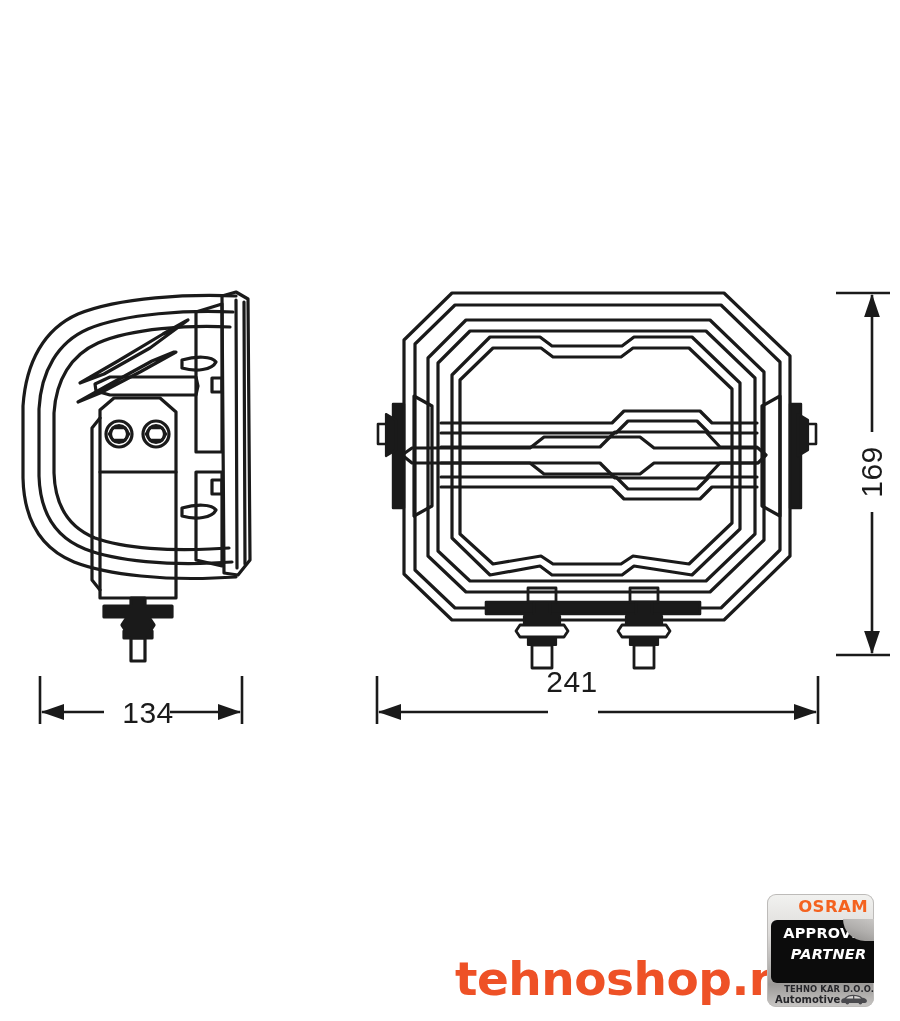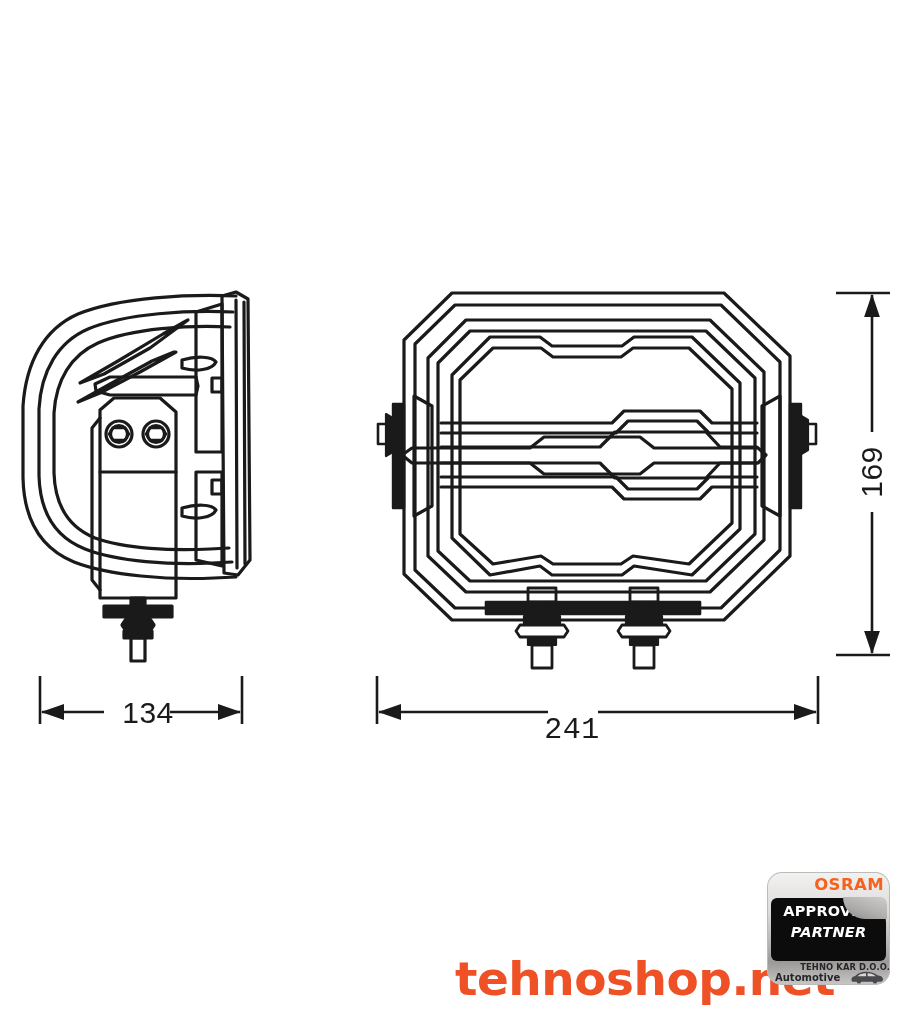--- a/index.html
+++ b/index.html
@@ -23,23 +23,22 @@
   .dim-label {
     position: absolute;
     font-family: "Liberation Sans", sans-serif;
     font-size: 30px;
     font-weight: 400;
     color: #1a1a1a;
     letter-spacing: 0.5px;
     white-space: nowrap;
   }
   #dim-width-front-label {
-    left: 572px; top: 730px;
+    left: 572px; top: 682px;
     transform: translate(-50%, -50%);
-    font-family: Liberation Mono, monospace;
   }
   #dim-width-side-label {
     left: 148px; top: 713px;
     transform: translate(-50%, -50%);
   }
   #dim-height-front-label {
     left: 872px; top: 472px;
     transform: translate(-50%, -50%) rotate(-90deg);
   }
   
@@ -51,24 +50,24 @@
     font-size: 47px;
     font-weight: bold;
     color: #ee5126;
     letter-spacing: -0.5px;
     white-space: nowrap;
   }
   
   #partner-badge {
     position: absolute;
     left: 767px;
-    top: 872px;
-    width: 123px;
+    top: 894px;
+    width: 107px;
     height: 113px;
-    border-radius: 15px;
+    border-radius: 9px;
     overflow: hidden;
     background: linear-gradient(180deg, #f2f2f0 0%, #dedcda 35%, #b9b7b5 62%, #9c9a98 80%, #c9c7c5 100%);
     box-shadow: 0 0 0 1px #bdbbb9 inset;
   }
   #badge-osram-wordmark {
     position: absolute;
     left: 0; right: 6px;
     top: 3px;
     text-align: right;
     font-family: "DejaVu Sans", sans-serif;

